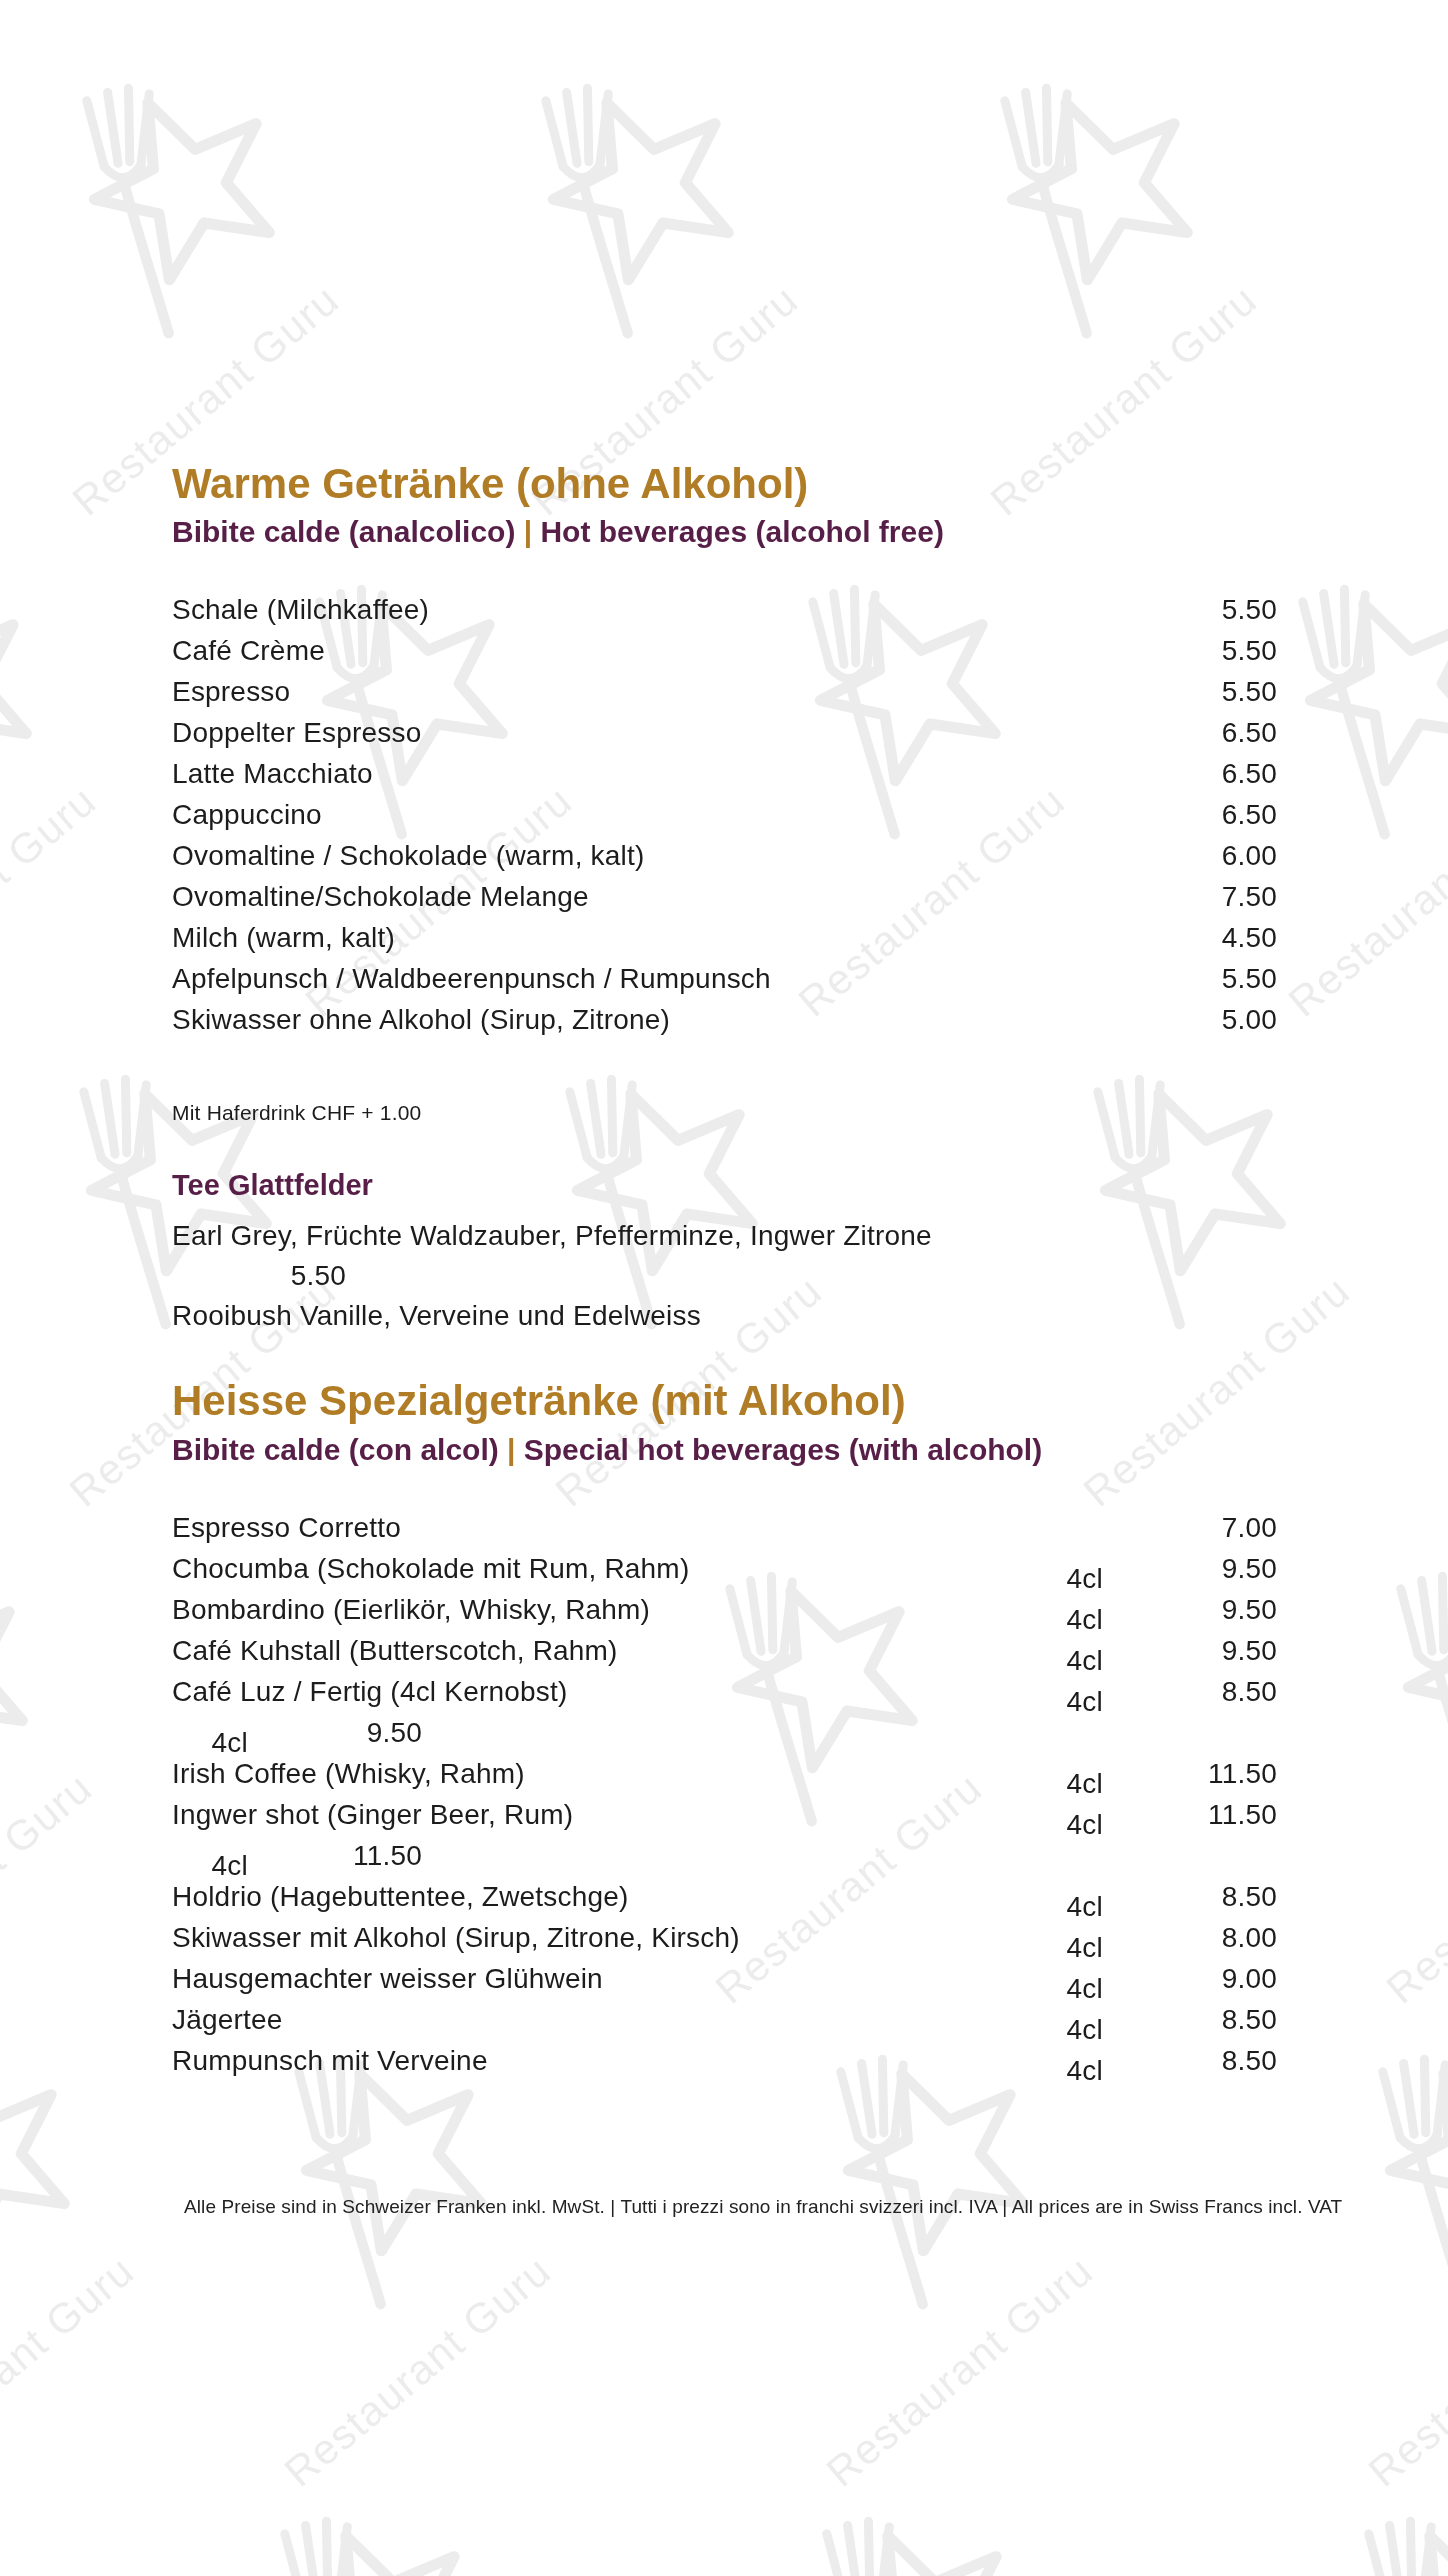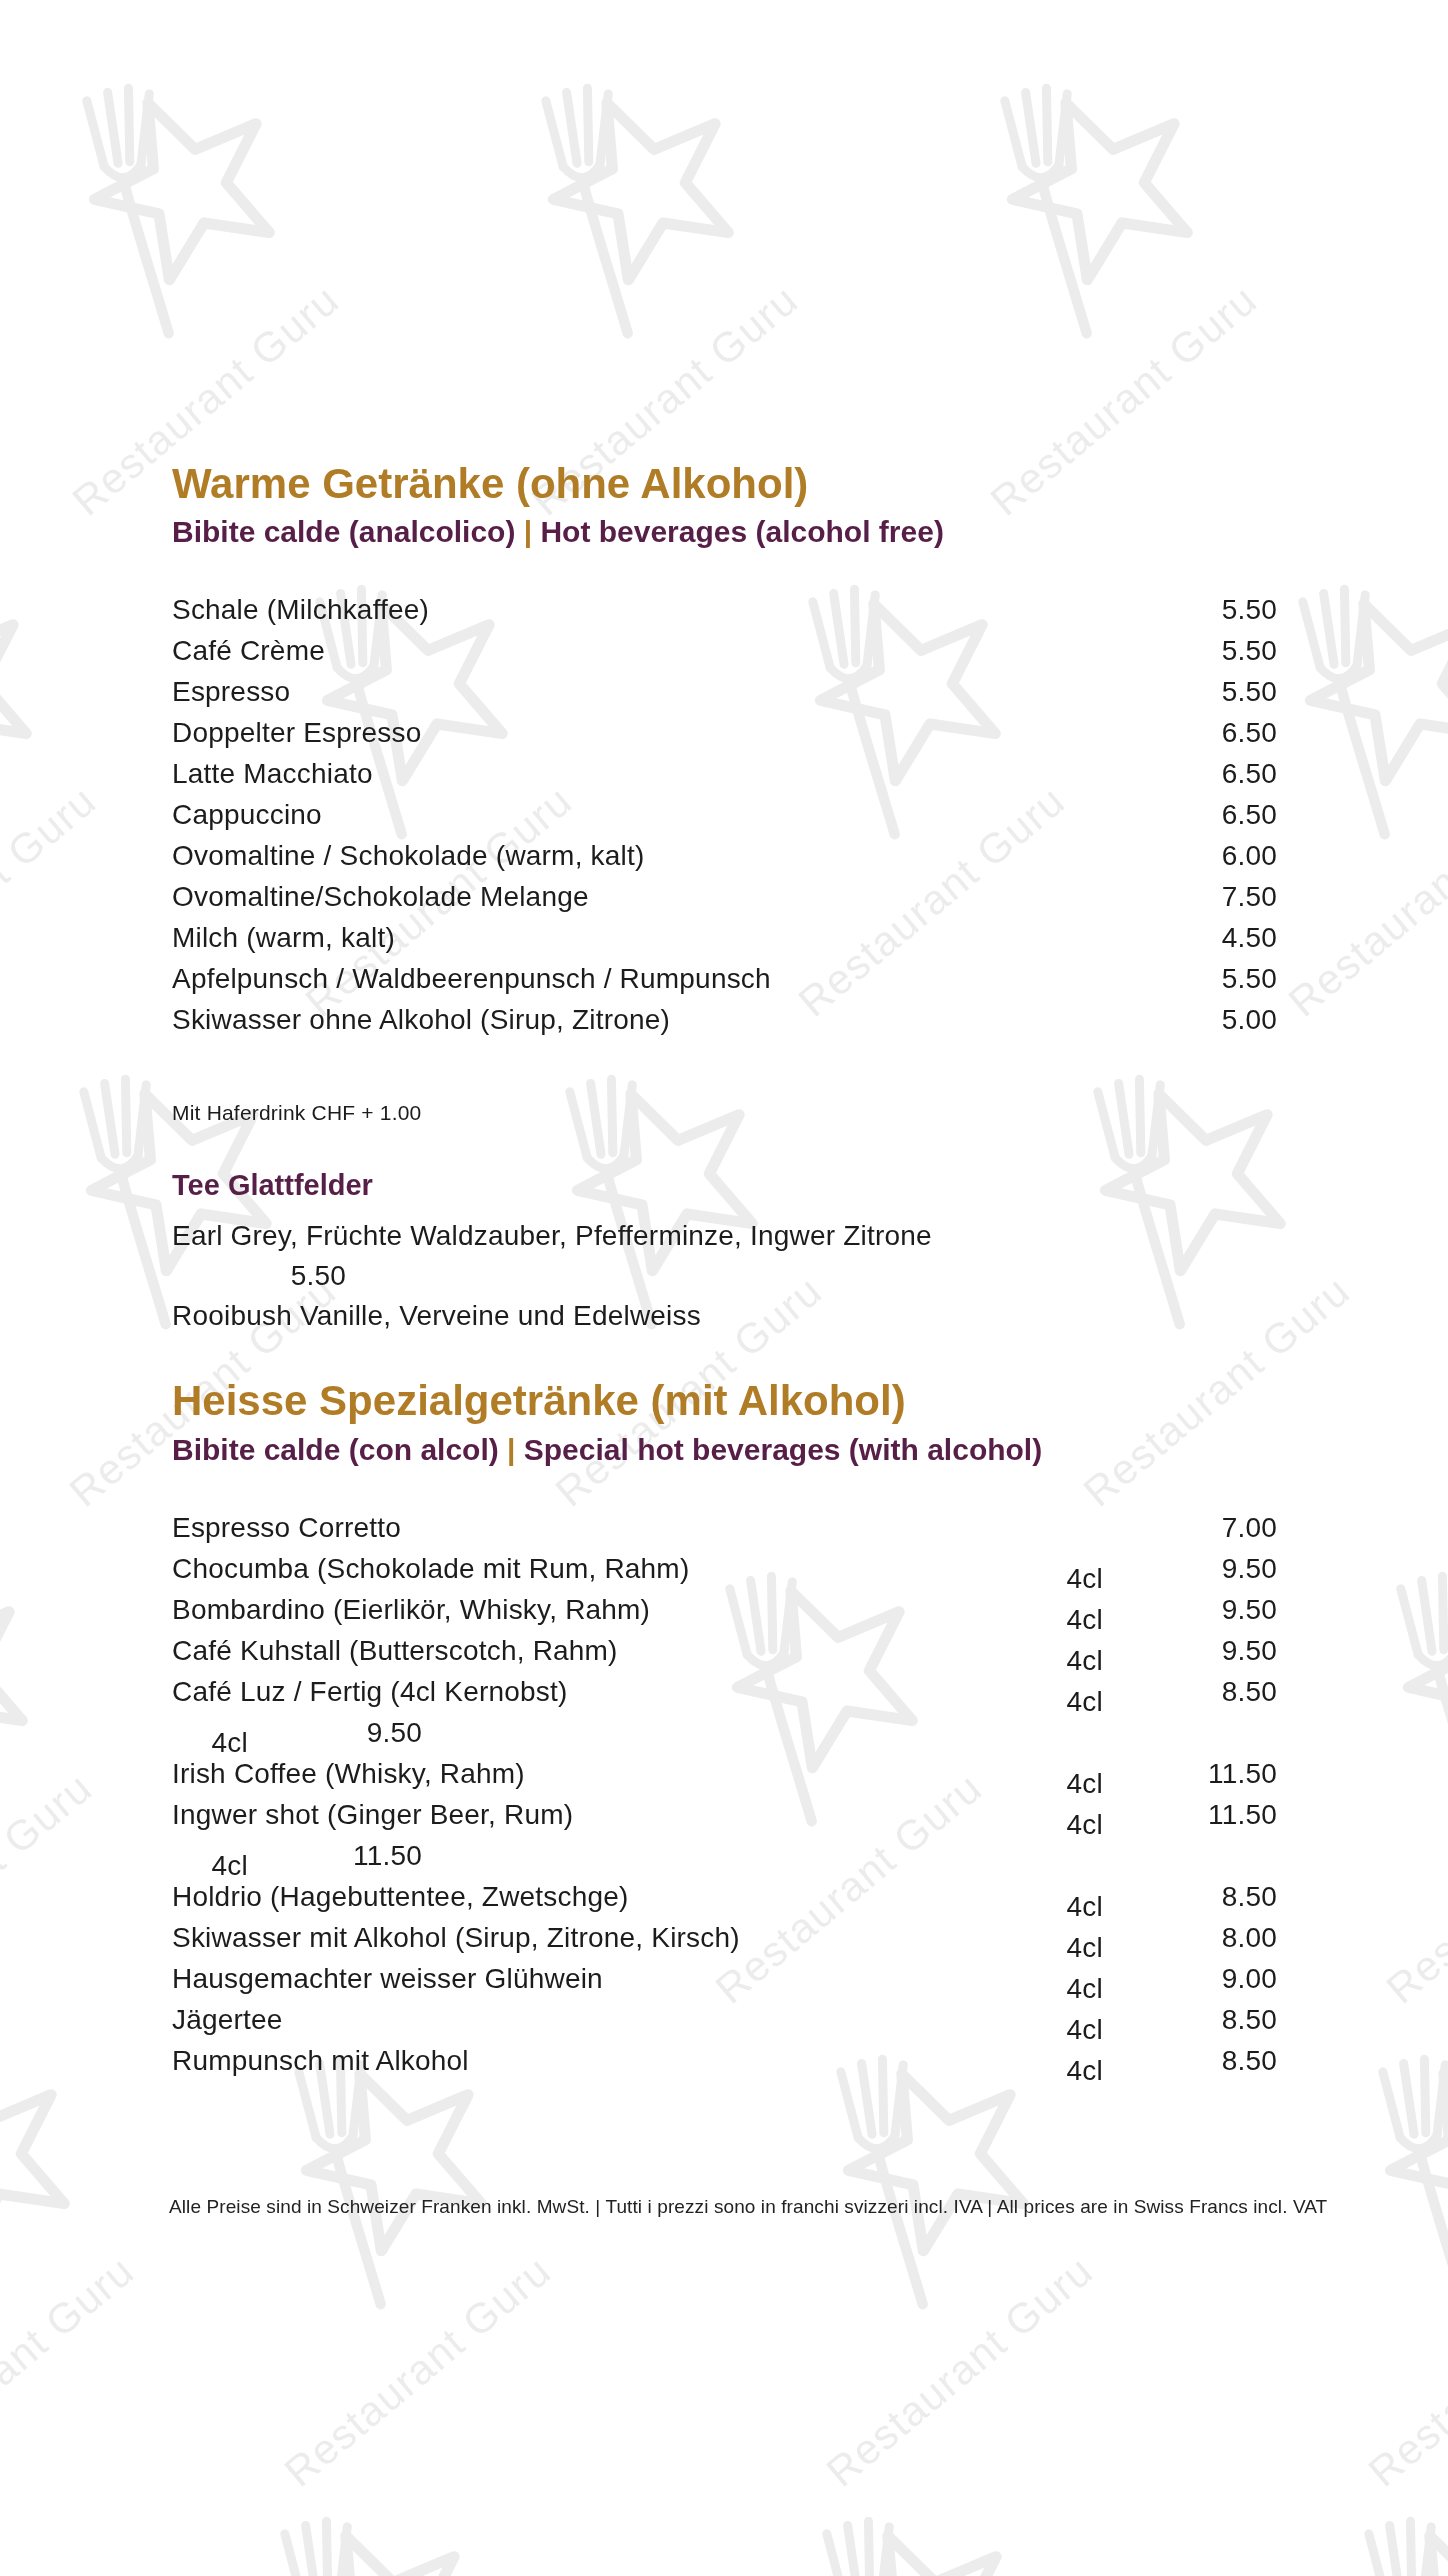--- a/index.html
+++ b/index.html
@@ -32,21 +32,21 @@
   .row{height:41px;display:flex;align-items:center;font-size:28px;font-weight:300;letter-spacing:0.2px;}
   .row .name{flex:1;white-space:nowrap;}
   .row .size{width:76px;text-align:right;margin-top:20px;}
   .row .price{width:174px;text-align:right;}
   .note{font-size:21px;font-weight:300;letter-spacing:0.2px;}
   .tee-h{font-size:29px;line-height:1;font-weight:700;color:var(--plum);}
   .tee-block{width:1105px;font-size:28px;font-weight:300;line-height:40px;letter-spacing:0.2px;}
   .tee-line1{display:flex;flex-direction:column;}
   .tee-line1 .name{flex:1;white-space:nowrap;}
   .tee-line1 .price{width:174px;text-align:right;}
-  .footer{left:169px;font-size:19px;font-weight:300;letter-spacing:0.1px;white-space:nowrap;color:#222;}
+  .footer{left:184px;font-size:19px;font-weight:300;letter-spacing:0.1px;white-space:nowrap;color:#222;}
 </style>
 </head>
 <body>
 
 <div class="page">
 
   <div class="wm-layer" id="wm-layer">
       <div class="wm" style="left: 66px; top: 38px;">
         <svg class="wm-icon" width="222" height="306" viewBox="0 0 320 440" fill="none" stroke="var(--watermark)" stroke-width="16" stroke-linejoin="round" stroke-linecap="round">
           <path d="M118 93 L186 160 L274 123 L231 208 L293 280 L199 266 L149 348 L134 253 L41 232 L126 188 Z"></path>
@@ -362,21 +362,21 @@
           <span class="name">Hausgemachter weisser Glühwein</span>
           <span class="size">4cl</span>
           <span class="price">9.00</span>
         </div>
         <div class="row">
           <span class="name">Jägertee</span>
           <span class="size">4cl</span>
           <span class="price">8.50</span>
         </div>
         <div class="row">
-          <span class="name">Rumpunsch mit Alkohol</span>
+          <span class="name">Rumpunsch mit Verveine</span>
           <span class="size">4cl</span>
           <span class="price">8.50</span>
         </div>
       </div>
 
     <div class="abs footer" style="top:2196px">Alle Preise sind in Schweizer Franken inkl. MwSt. | Tutti i prezzi sono in franchi svizzeri incl. IVA | All prices are in Swiss Francs incl. VAT</div>
   </div>
 </div>
 
 

